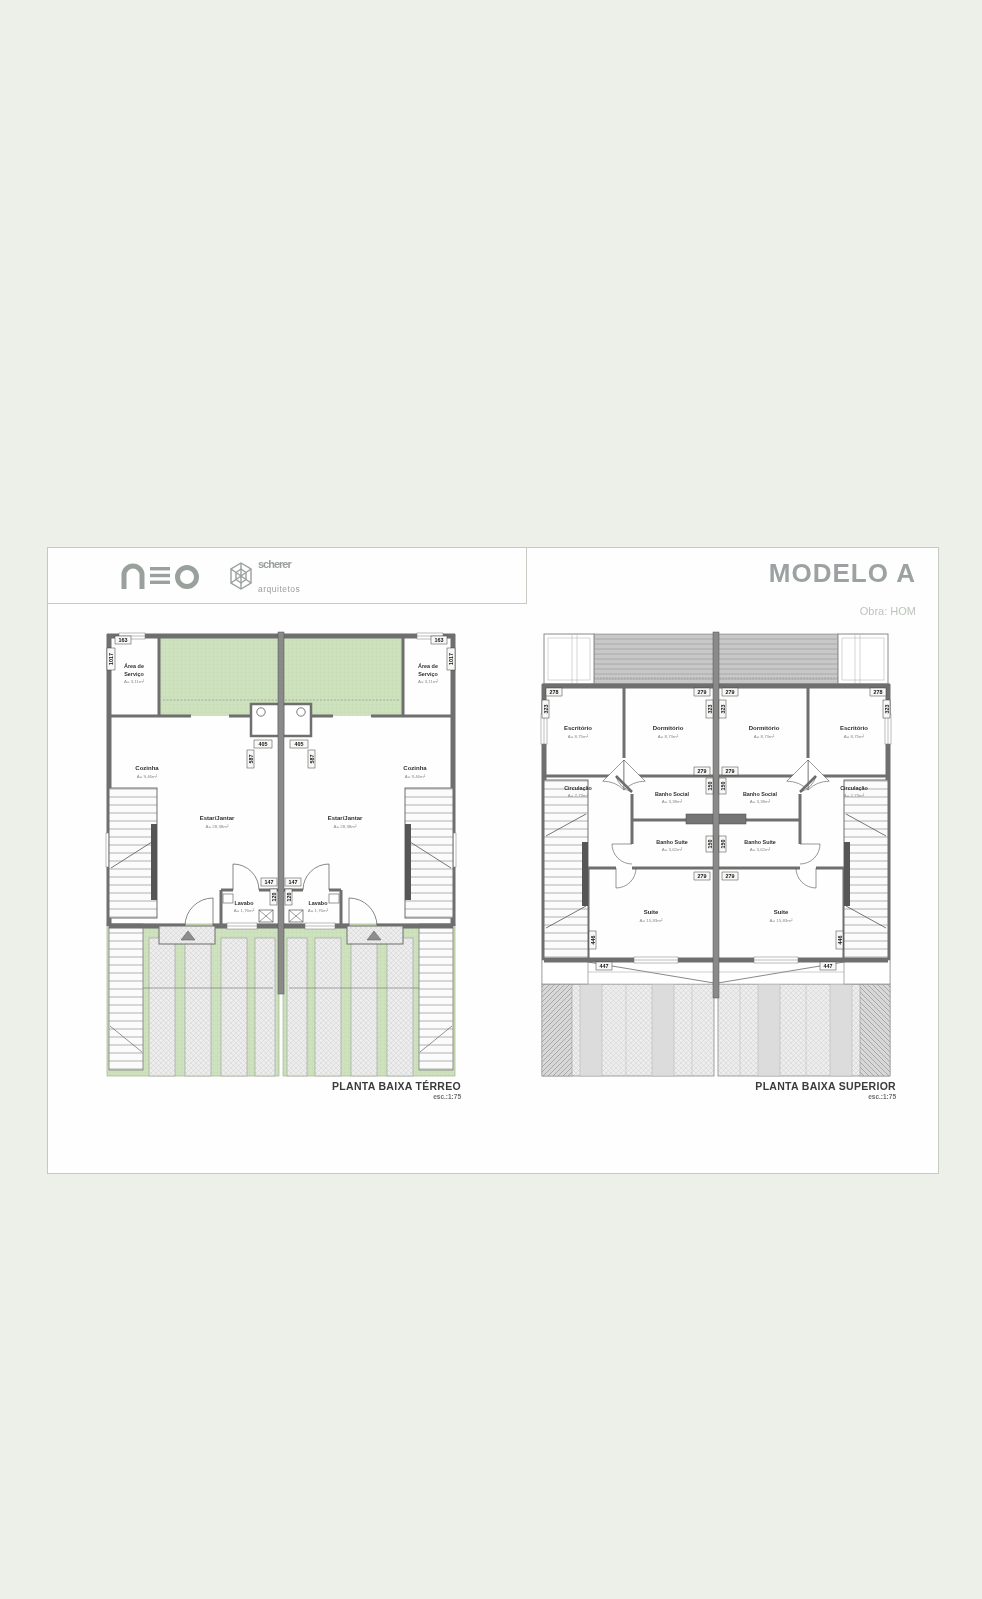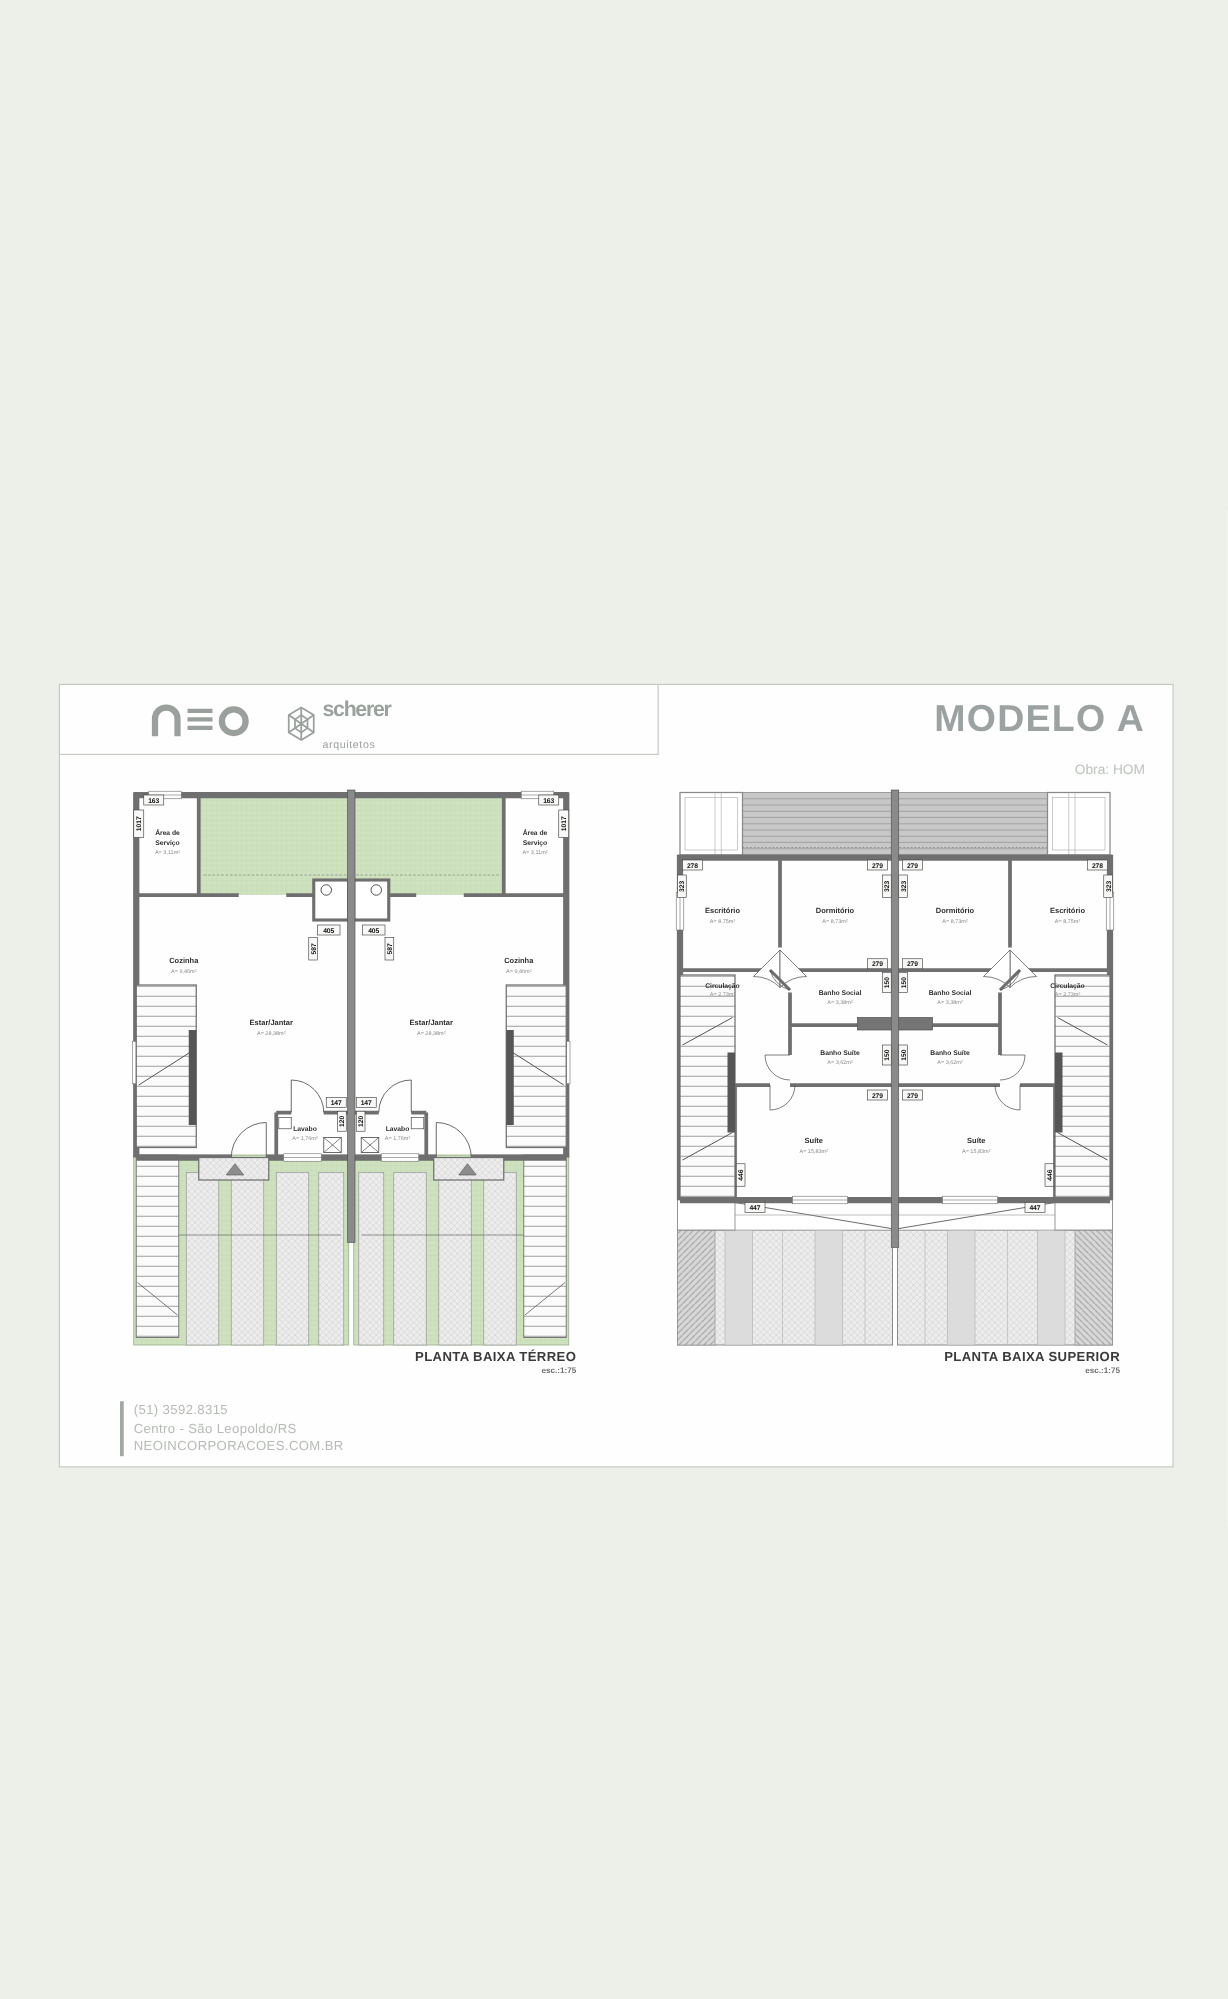--- a/index.html
+++ b/index.html
@@ -2,24 +2,24 @@
 <html><head>
 <meta charset="utf-8">
 <style>
   html,body{margin:0;padding:0;}
   .canvas{position:relative;width:982px;height:1599px;background:#edefe9;font-family:"Liberation Sans",sans-serif;overflow:hidden;}
   .sheet{position:absolute;left:47px;top:547px;width:890px;height:625px;background:#fefefe;border:1px solid #c6c9c1;}
   .header-box{position:absolute;left:0;top:0;width:478px;height:55px;border-right:1px solid #c9ccc4;border-bottom:1px solid #c9ccc4;background:#fefefe;}
   .neo-logo{position:absolute;left:70px;top:13px;}
   .scherer{position:absolute;left:180px;top:11px;display:flex;align-items:center;gap:4px;color:#9aa09c;}
   .scherer-text{line-height:1;}
-  .scherer-name{font-size:17px;font-weight:bold;letter-spacing:-1px;}
+  .scherer-name{font-size:11px;font-weight:bold;letter-spacing:-1px;}
   .scherer-sub{font-size:8.5px;letter-spacing:0.5px;margin-top:15px;}
   .title-block{position:absolute;right:22px;top:12px;text-align:right;}
-  .title-main{font-size:30px;font-weight:bold;color:#9ca2a2;letter-spacing:1px;line-height:1.05;}
+  .title-main{font-size:26px;font-weight:bold;color:#9ca2a2;letter-spacing:1px;line-height:1.05;}
   .title-sub{font-size:11px;color:#bcc3bc;margin-top:18px;}
   .plan{position:absolute;top:80px;width:360px;height:450px;}
   .plan-terreo{left:53px;}
   .plan-superior{left:488px;}
   .plan svg{display:block;width:360px;height:450px;}
   .caption{position:absolute;right:0;top:452px;text-align:right;}
   .caption-main{font-size:10.5px;font-weight:bold;color:#3b3b3b;letter-spacing:0.3px;}
   .caption-scale{font-size:6.5px;font-weight:bold;color:#6f6f6f;margin-top:1px;}
   .footer{position:absolute;left:48px;bottom:8px;display:flex;gap:8px;}
   .footer-bar{width:3px;height:44px;background:#a2a8a2;}
@@ -349,23 +349,15 @@
           <text class="rname" x="245" y="286">Suíte</text>
           <text class="rarea" x="245" y="294">A= 15,83m²</text>
         </g>
       </svg>
       <div class="caption">
         <div class="caption-main">PLANTA BAIXA SUPERIOR</div>
         <div class="caption-scale">esc.:1:75</div>
       </div>
     </div>
 
-    <div class="footer">
-      <div class="footer-bar"></div>
-      <div class="footer-lines">
-        <div>(51)   3592.8315</div>
-        <div>Centro - São Leopoldo/RS</div>
-        <div>NEOINCORPORACOES.COM.BR</div>
-      </div>
-    </div>
 
   </div>
 </div>
 
 </body></html>

